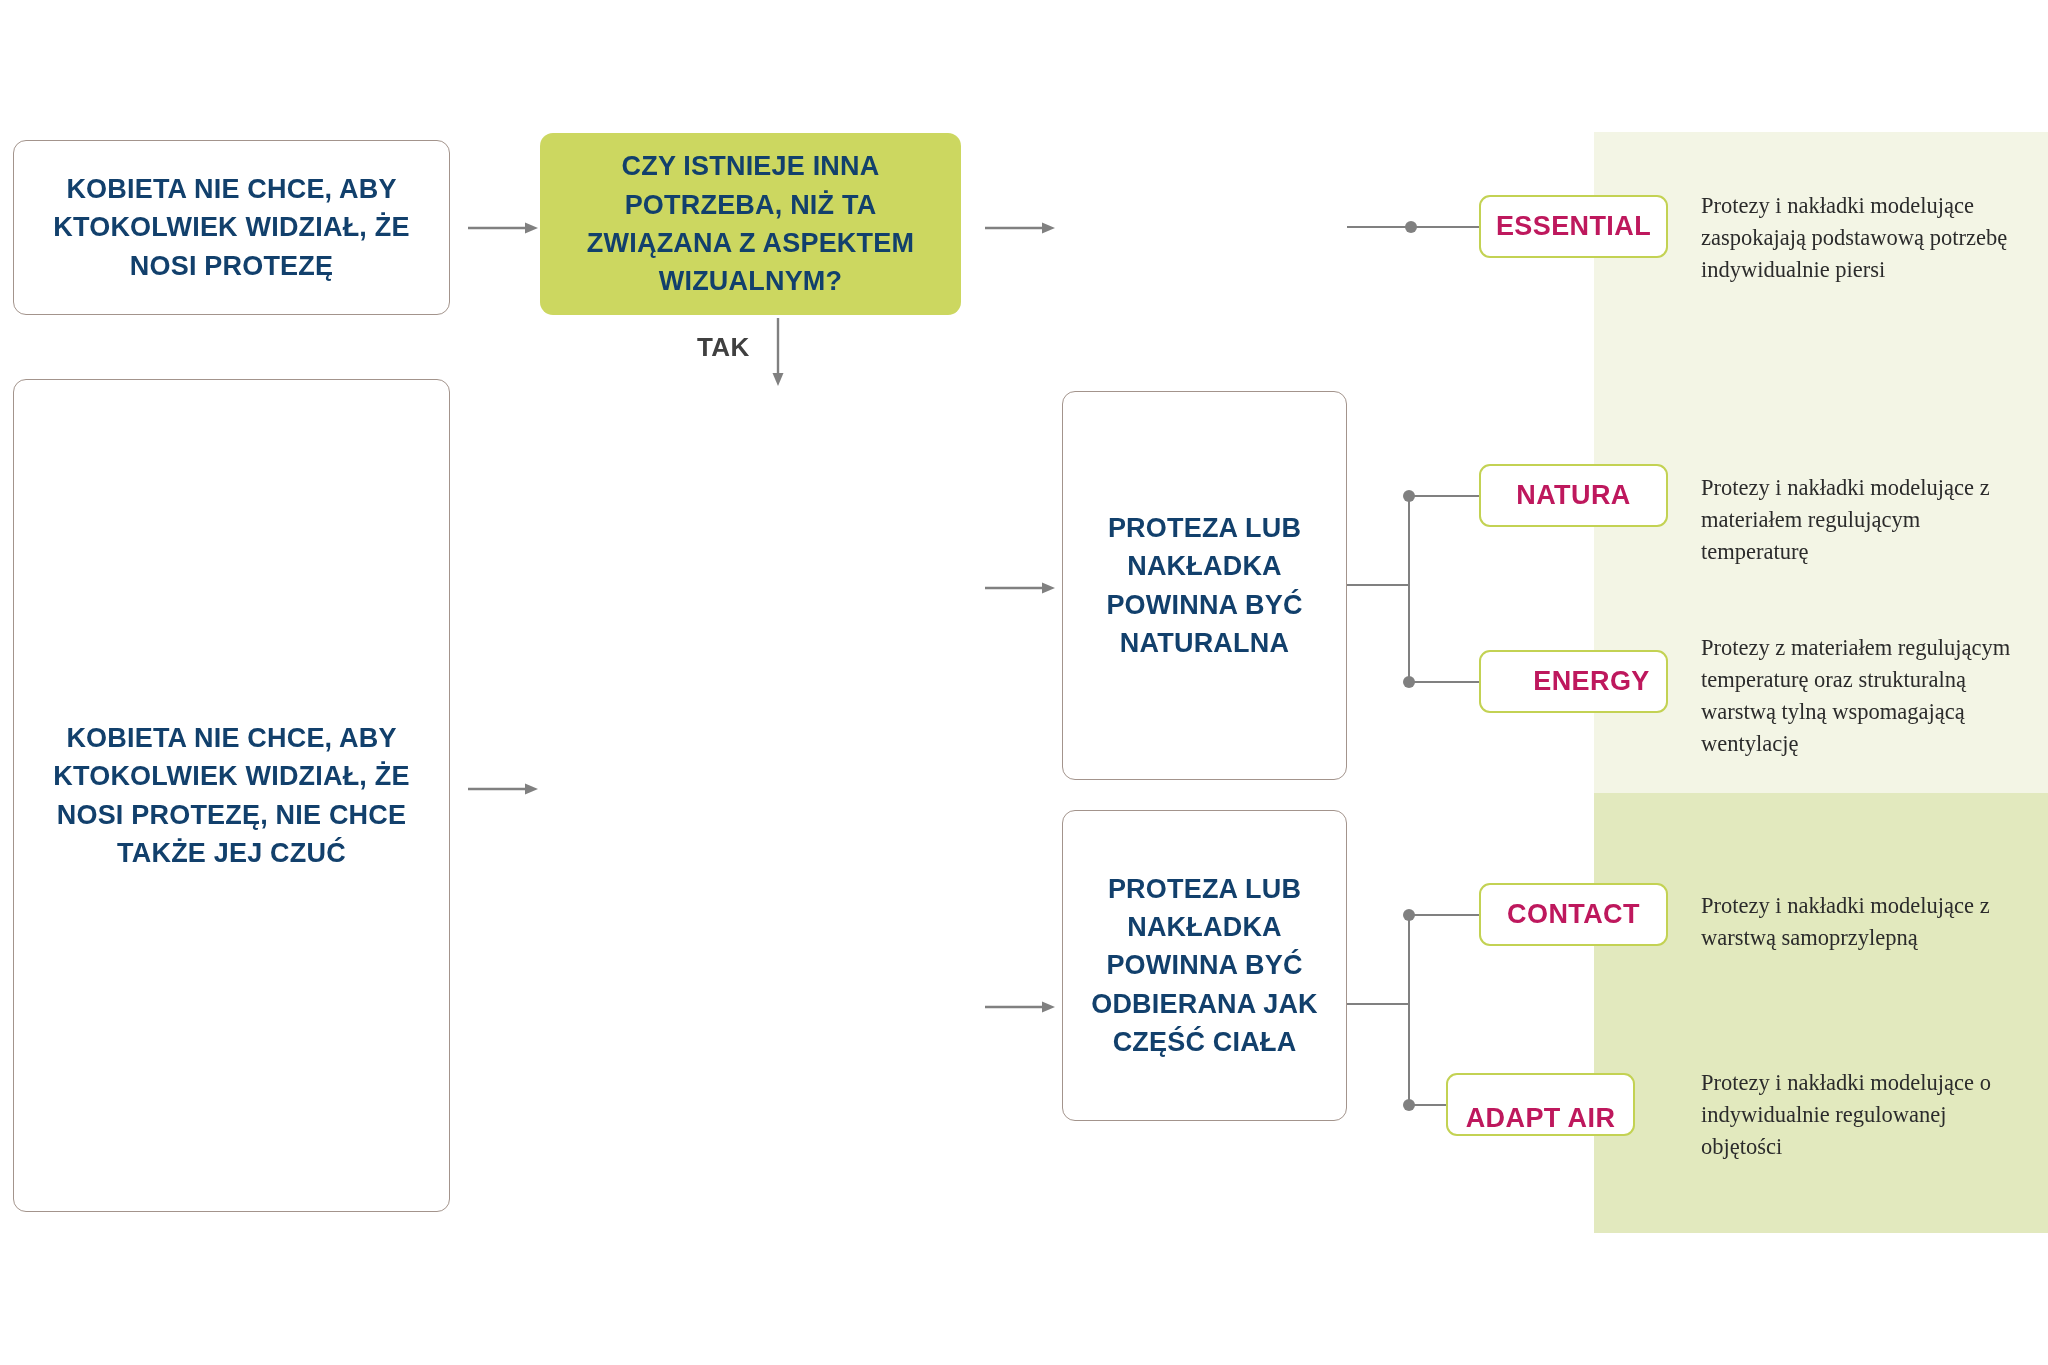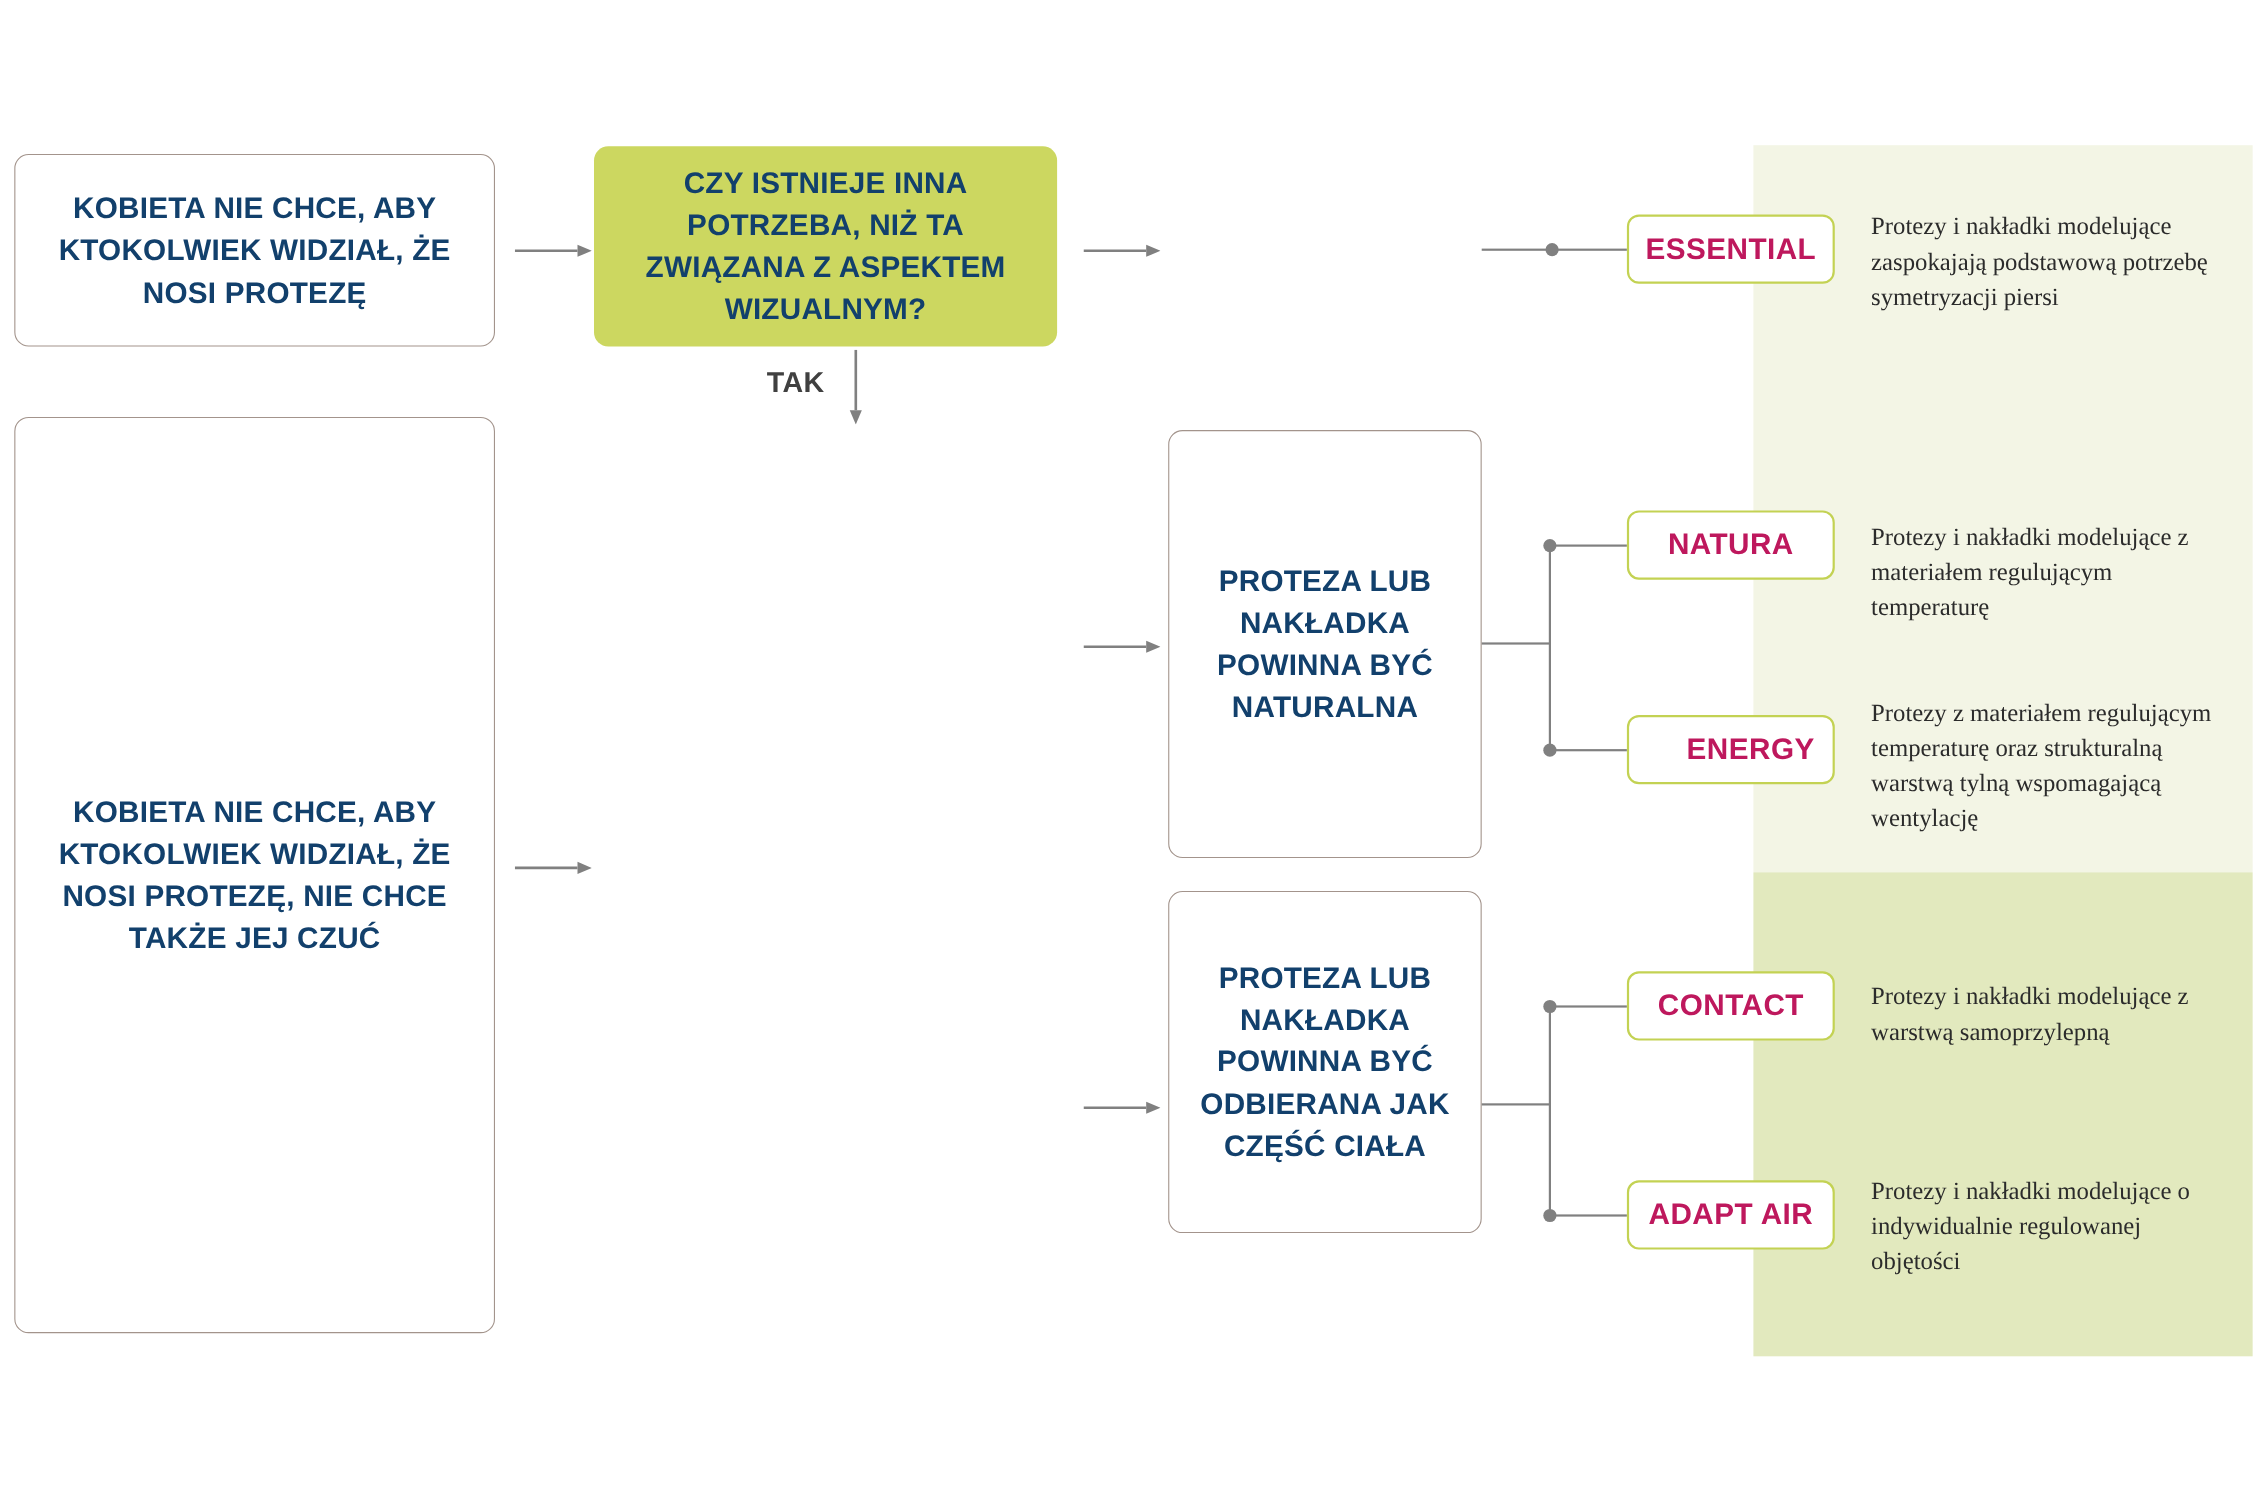--- a/index.html
+++ b/index.html
@@ -139,21 +139,21 @@
     <polygon points="57,1.5 70,7 57,12.5" fill="#808080"></polygon>
   </svg>
 
 
   <div class="hline" style="left:1347px; top:226px; width:132px;"></div>
   <div class="dot" style="left:1405px; top:221px;"></div>
 
   <div class="pill" style="left:1479px; top:195px;">
     <span>ESSENTIAL</span>
   </div>
-  <div class="desc" style="left:1701px; top:190px;">Protezy i nakładki modelujące zaspokajają podstawową potrzebę symetryzacji piersi</div>
+  <div class="desc" style="left:1701px; top:190px;">Protezy i nakładki modelujące zaspokajają podstawową potrzebę indywidualnie piersi</div>
 
   <div class="tak-label" style="left:697px; top:332px;">
     <span>TAK</span>
   </div>
   <svg class="arrow-v" style="left:771px; top:318px; height:68px;" viewBox="0 0 14 68">
     <line x1="7" y1="0" x2="7" y2="55" stroke="#808080" stroke-width="2.4"></line>
     <polygon points="1.5,55 12.5,55 7,68" fill="#808080"></polygon>
   </svg>
 
   <div class="node white t-27" style="left:13px; top:379px; width:437px; height:833px; padding:0 20px;">
@@ -206,18 +206,18 @@
   <div class="hline" style="left:1408px; top:914px; width:71px;"></div>
   <div class="dot" style="left:1403px; top:909px;"></div>
   <div class="hline" style="left:1408px; top:1104px; width:71px;"></div>
   <div class="dot" style="left:1403px; top:1099px;"></div>
 
   <div class="pill" style="left:1479px; top:883px;">
     <span>CONTACT</span>
   </div>
   <div class="desc" style="left:1701px; top:890px;">Protezy i nakładki modelujące z warstwą samoprzylepną</div>
 
-  <div class="pill" style="left:1479px; top:1073px;">
+  <div class="pill" style="left:1446px; top:1073px;align-items:flex-end;">
     <span>ADAPT AIR</span>
   </div>
   <div class="desc" style="left:1701px; top:1067px;">Protezy i nakładki modelujące o indywidualnie regulowanej objętości</div>
 
 </div>
 
 </body></html>

